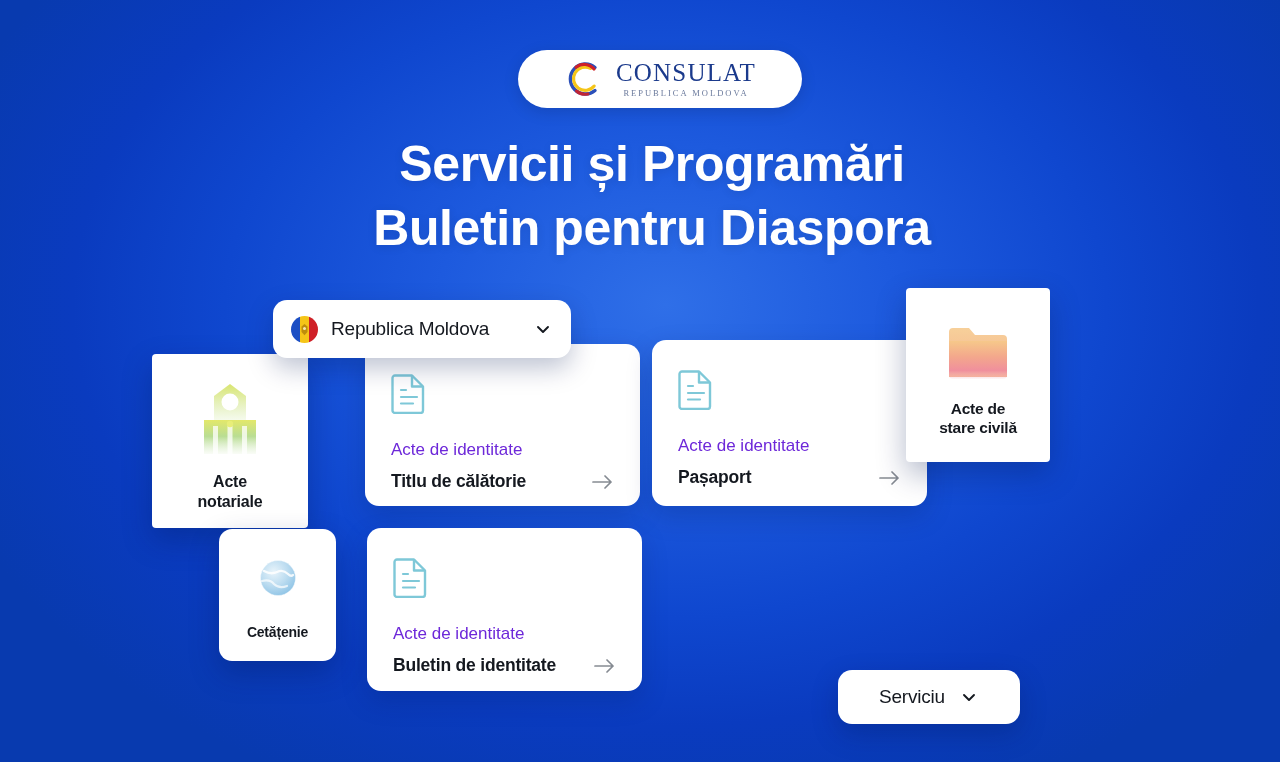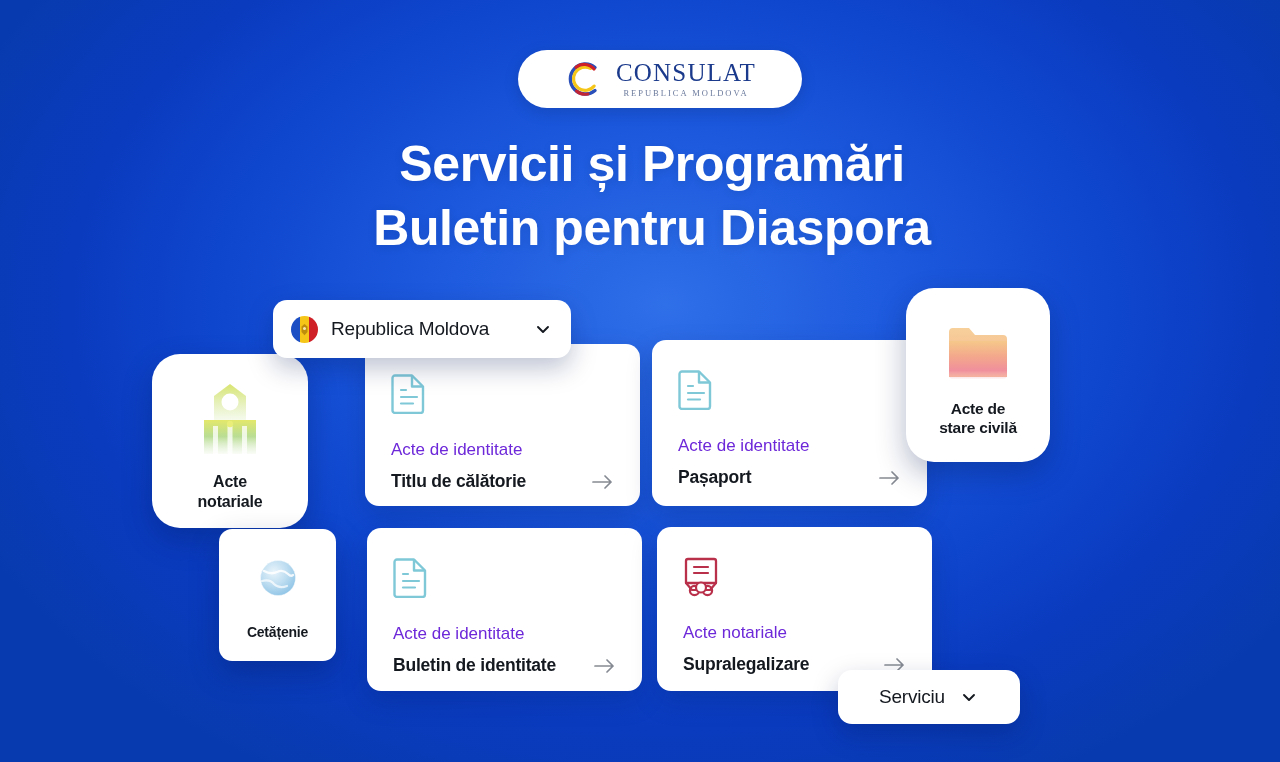--- a/index.html
+++ b/index.html
@@ -97,21 +97,21 @@
     color: #14181f;
     font-weight: bold;
     letter-spacing: -0.2px;
   }
   .svc-arrow { width: 22px; height: 16px; flex: 0 0 auto; opacity: .62; }
 
   
   .tile {
     position: absolute;
     background: #ffffff;
-    border-radius: 28px;
+    border-radius: 4px;
     box-shadow: 0 12px 30px rgba(4, 24, 80, 0.30);
     display: flex;
     flex-direction: column;
     align-items: center;
     justify-content: center;
   }
   .tile-icon { display: block; }
   .tile-label {
     text-align: center;
     font-weight: bold;
@@ -250,38 +250,20 @@
     </svg>
     <div class="svc-cat">Acte de identitate</div>
     <div class="svc-row">
       <div class="svc-title">Buletin de identitate</div>
       <svg class="svc-arrow" viewBox="0 0 22 16">
         <path d="M1 8 h18 M13 2 l6 6 l-6 6" fill="none" stroke="#3c4450" stroke-width="1.7" stroke-linecap="round" stroke-linejoin="round"></path>
       </svg>
     </div>
   </div>
 
-  <div class="svc-card" style="left:657px; top:527px; width:275px; height:164px;">
-    <svg class="svc-icon" viewBox="0 0 36 42">
-      <path d="M5 4 h26 a2 2 0 0 1 2 2 v22 h-30 v-22 a2 2 0 0 1 2 -2 z" fill="none" stroke="#b8304a" stroke-width="2.3" stroke-linejoin="round"></path>
-      <path d="M3 28 h30 l-6 7 h-18 z" fill="none" stroke="#b8304a" stroke-width="2.2" stroke-linejoin="round"></path>
-      <path d="M11 12 h14" stroke="#b8304a" stroke-width="2.2" stroke-linecap="round"></path>
-      <path d="M11 18 h14" stroke="#b8304a" stroke-width="2.2" stroke-linecap="round"></path>
-      <circle cx="11.5" cy="35.5" r="4.6" fill="none" stroke="#b8304a" stroke-width="2.2"></circle>
-      <circle cx="24.5" cy="35.5" r="4.6" fill="none" stroke="#b8304a" stroke-width="2.2"></circle>
-      <circle cx="18" cy="32.5" r="5" fill="#ffffff" stroke="#b8304a" stroke-width="2.2"></circle>
-    </svg>
-    <div class="svc-cat">Acte notariale</div>
-    <div class="svc-row">
-      <div class="svc-title">Supralegalizare</div>
-      <svg class="svc-arrow" viewBox="0 0 22 16">
-        <path d="M1 8 h18 M13 2 l6 6 l-6 6" fill="none" stroke="#3c4450" stroke-width="1.7" stroke-linecap="round" stroke-linejoin="round"></path>
-      </svg>
-    </div>
-  </div>
 
   <div class="tile" style="left:906px; top:288px; width:144px; height:174px;">
     <svg class="tile-icon" width="78" height="74" viewBox="0 0 78 74" style="margin-top:4px;margin-bottom:10px;">
       <defs>
         <linearGradient id="gFold" x1="0" y1="0" x2="0" y2="1">
           <stop offset="0%" stop-color="#f6c88a"></stop>
           <stop offset="42%" stop-color="#f3a78c"></stop>
           <stop offset="78%" stop-color="#f08f9d"></stop>
           <stop offset="100%" stop-color="#f4b8c4" stop-opacity="0.1"></stop>
         </linearGradient>

